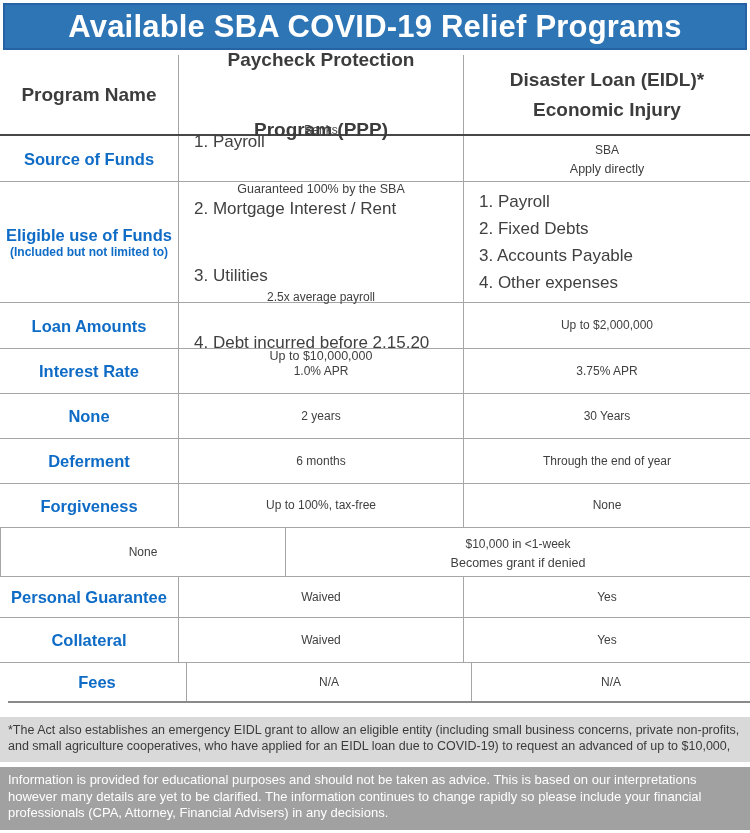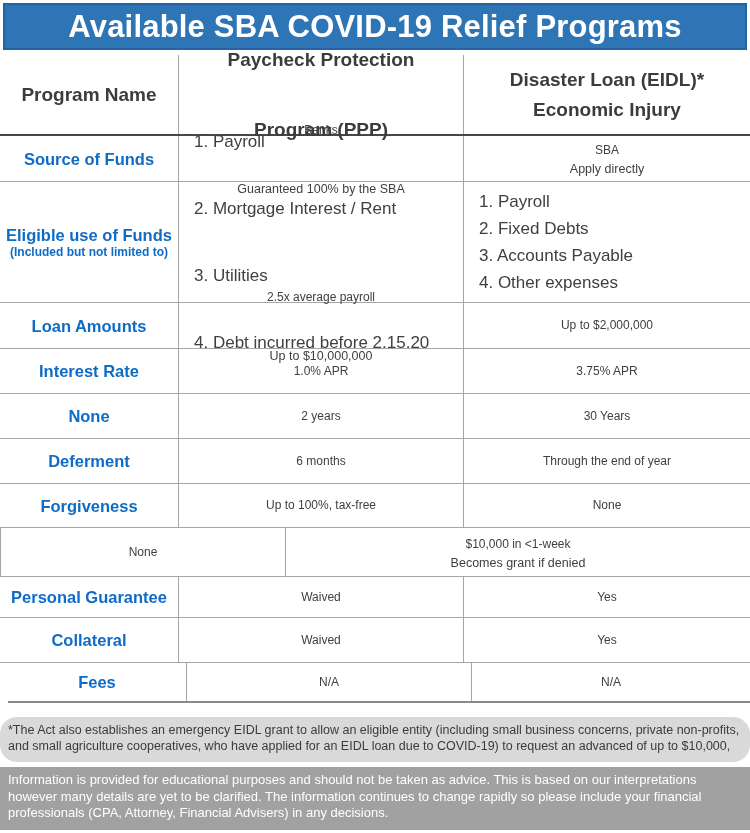--- a/index.html
+++ b/index.html
@@ -37,21 +37,20 @@
   .main { color: var(--body-text, #404040); font-size: 12px; line-height: 21px; }
   .sub { color: var(--body-text, #404040); font-size: 12.5px; line-height: 16px; }
   .listcell { align-items: flex-start; text-align: left; padding-left: 15px; }
   .listitem { color: var(--body-text, #404040); font-size: 17px; line-height: 27px; }
   [data-name="table-body"] .trow:last-child { border-bottom: 2px solid #8a8a8a; margin-left: 8px; }
   .footnote {
     margin-top: 14px; min-height: 45px;
     background: var(--footnote-bg, #d9d9d9);
     color: #3b3b3b; font-size: 12.5px; line-height: 16px;
     padding: 5px 8px;
-    border-radius: 17px;
   }
   .disclaimer {
     margin-top: 5px; min-height: 61px;
     background: var(--footer-bg, #a1a1a1);
     color: var(--footer-text, #ffffff);
     font-size: 13px; line-height: 16.5px;
     padding: 5px 8px 8px 8px;
   }
 </style>
 </head>

